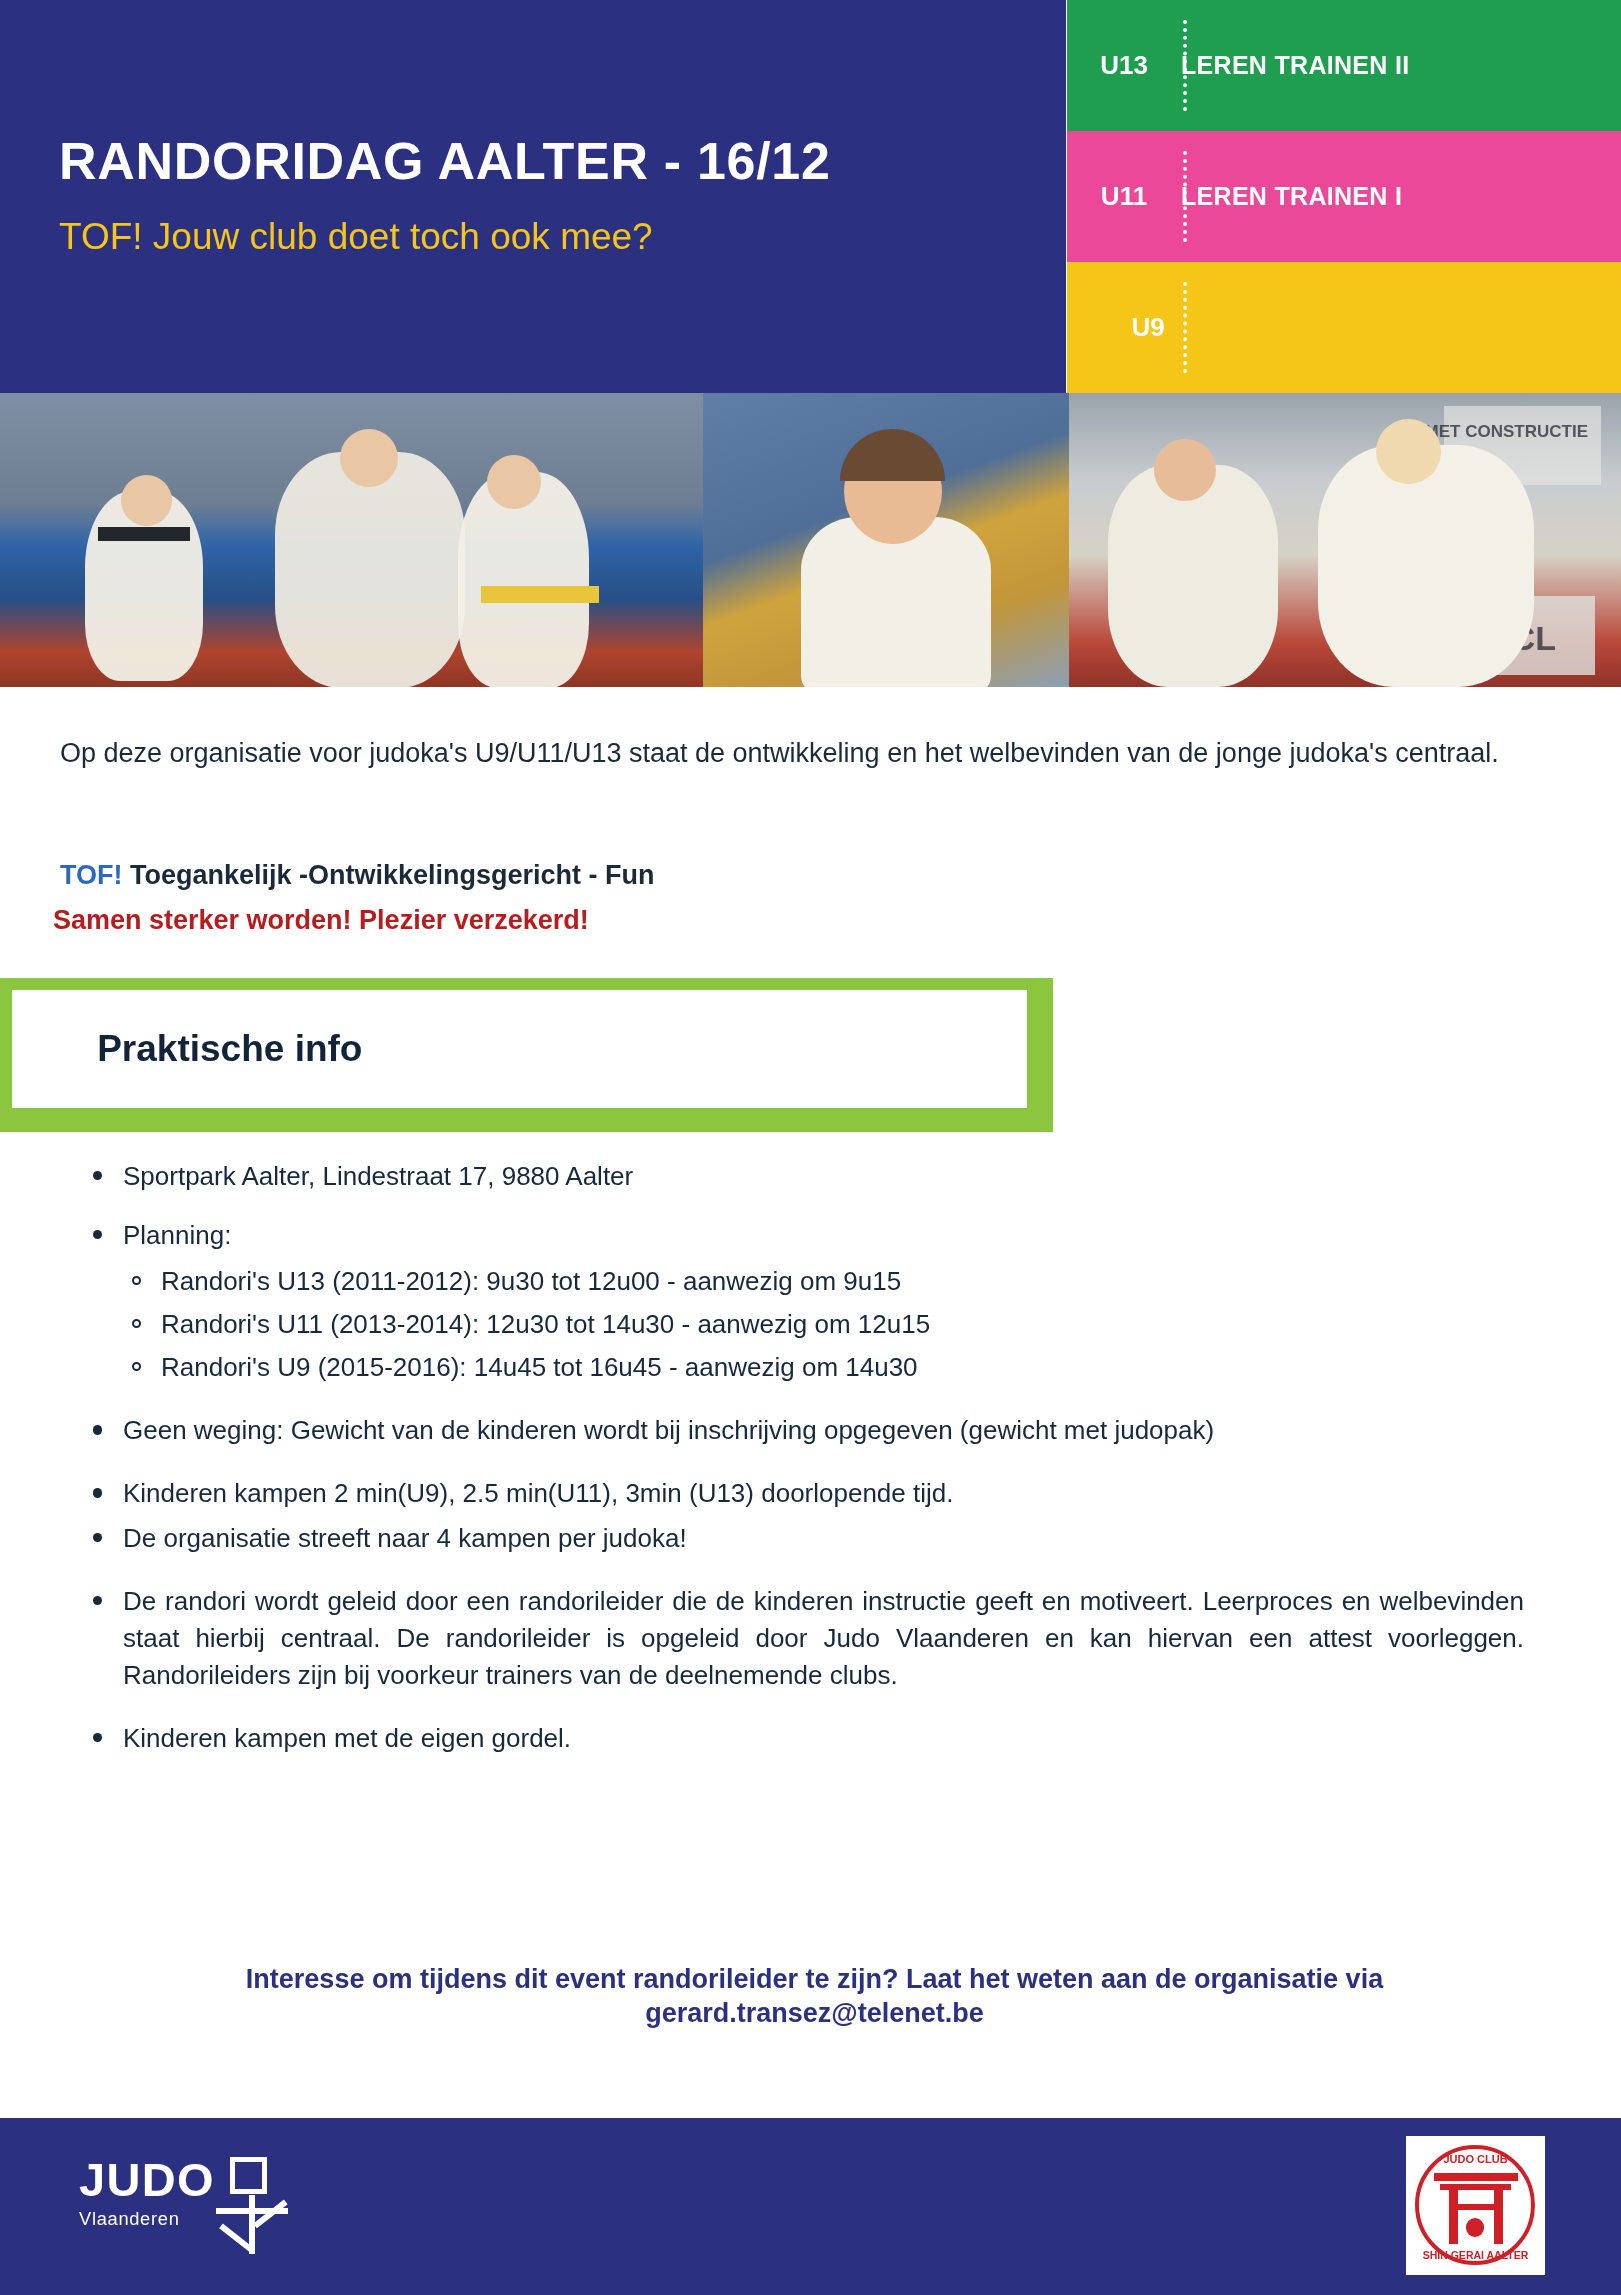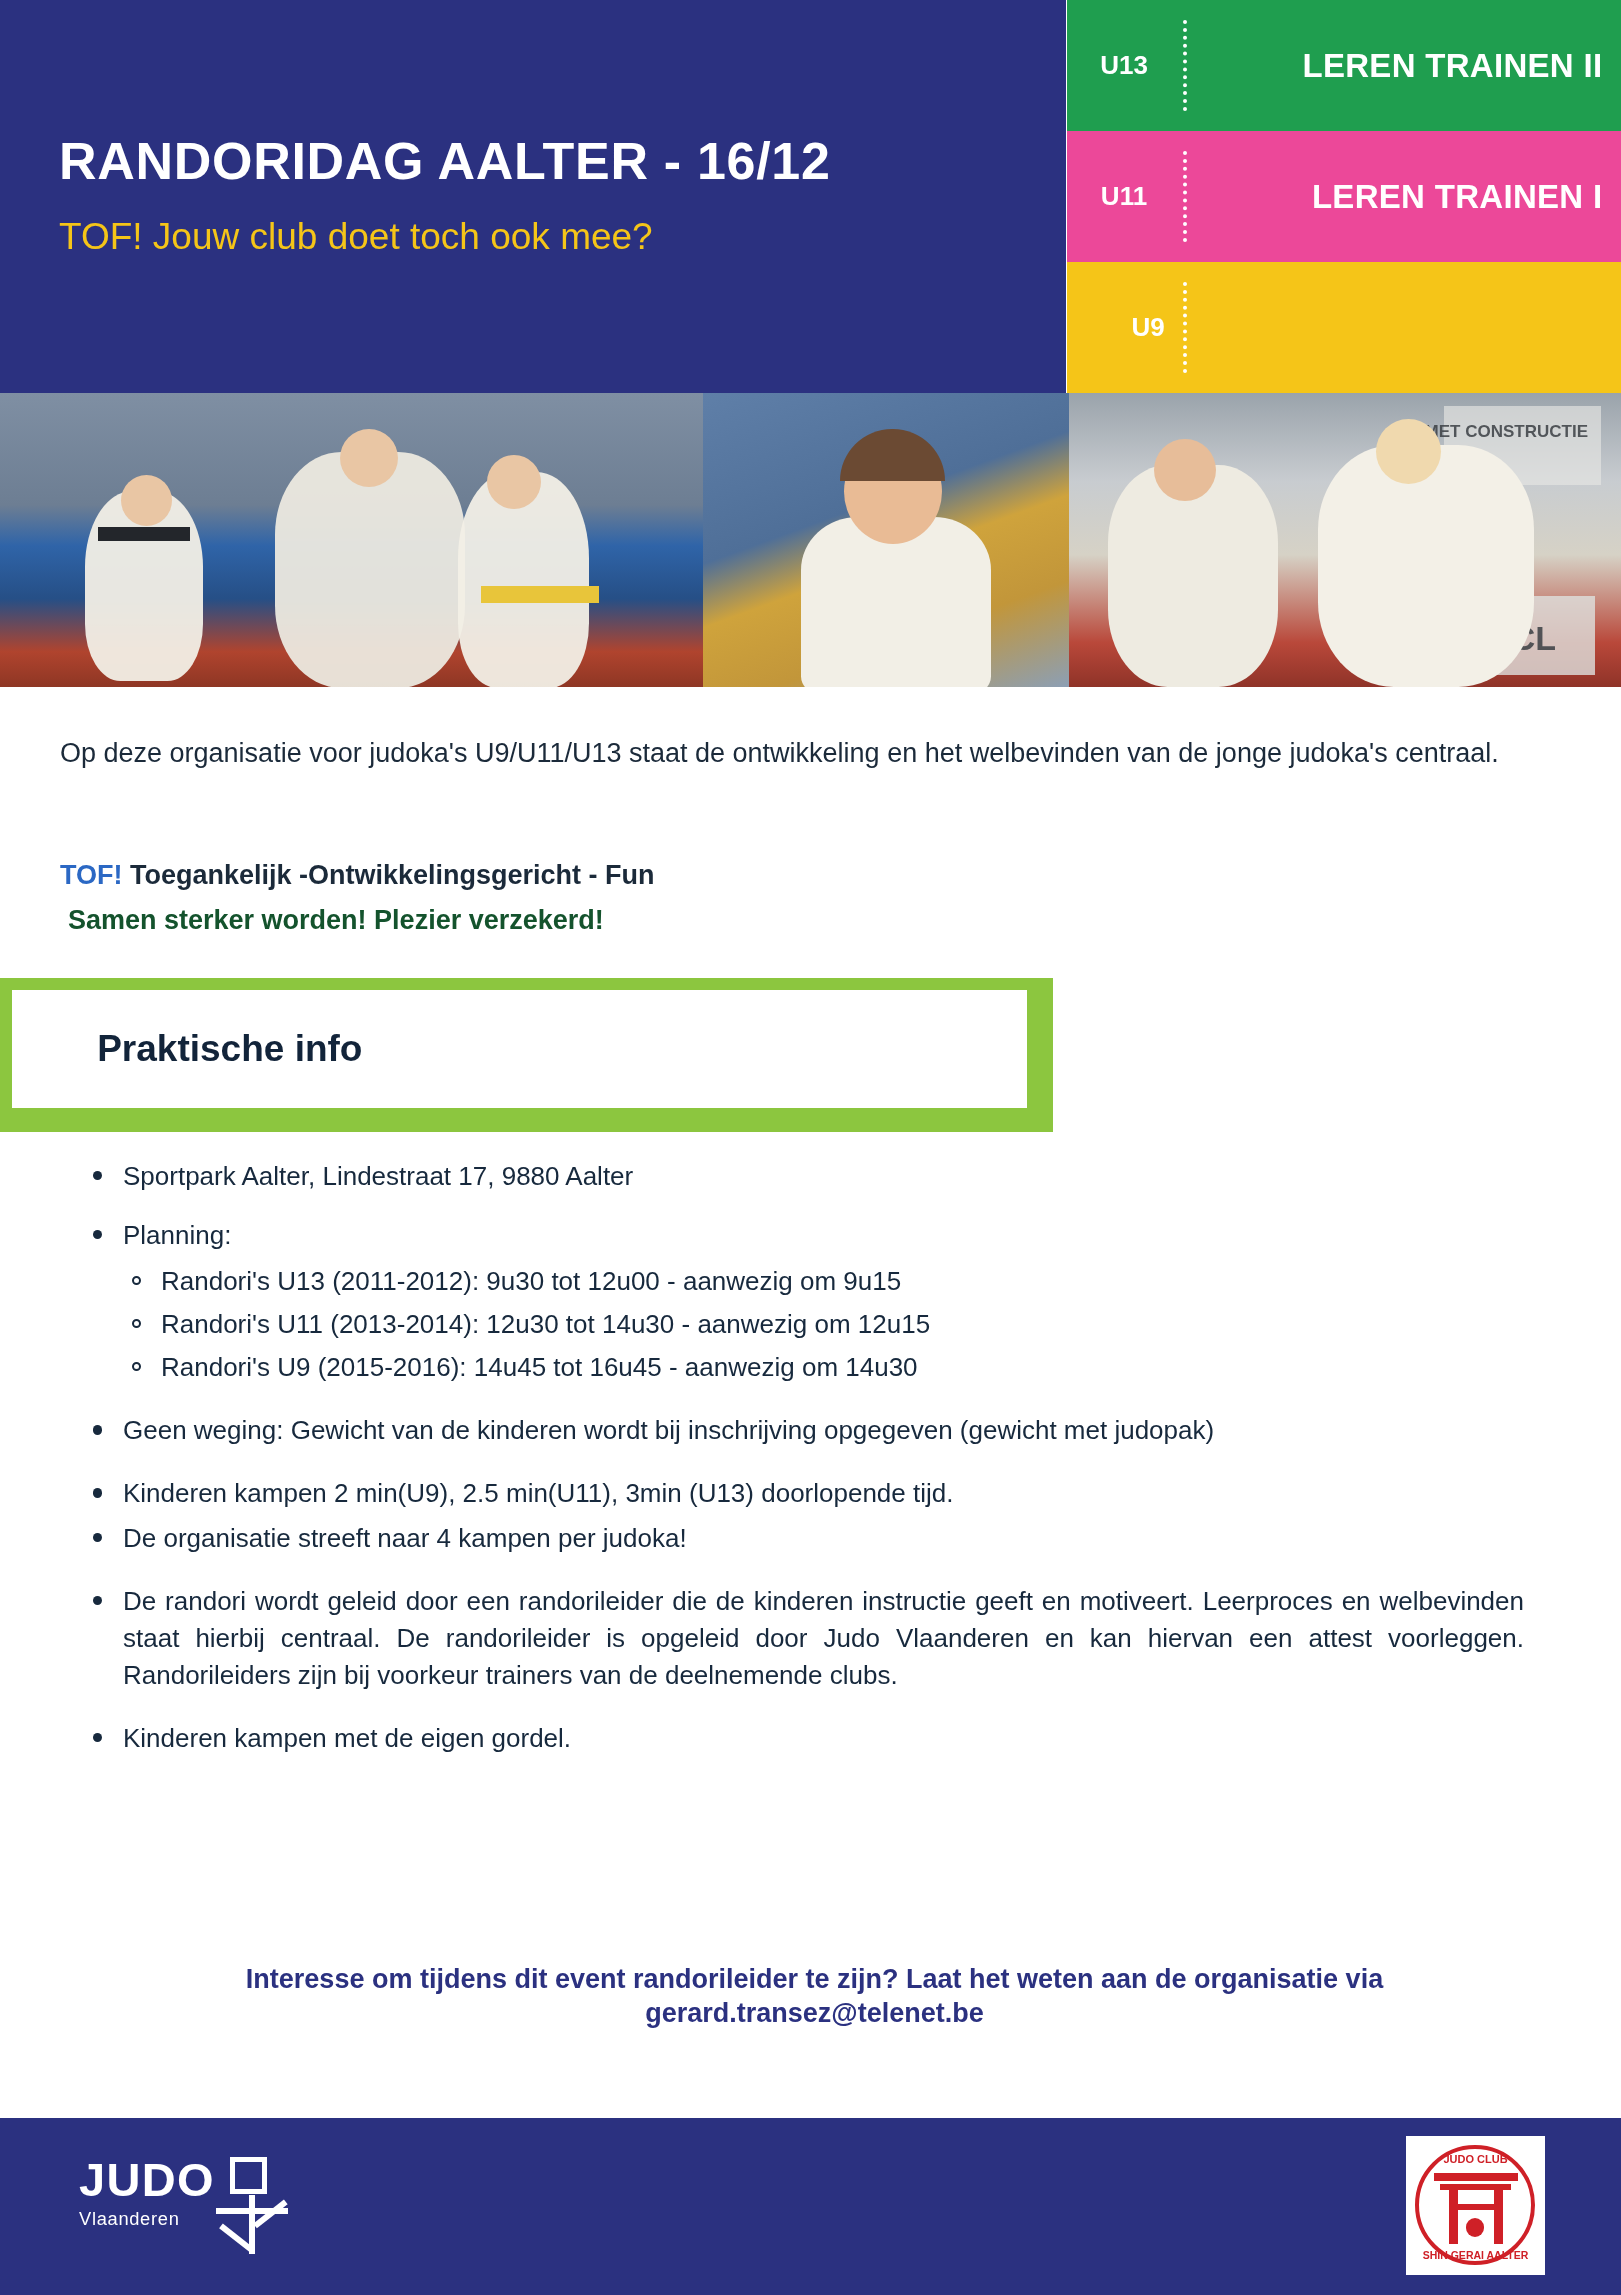--- a/index.html
+++ b/index.html
@@ -73,23 +73,23 @@
   .cat-divider {
     position: absolute;
     left: 116px;
     top: 19.6px;
     bottom: 19.6px;
     width: 0;
     border-left: 4.6px dotted #ffffff;
   }
   .cat-label {
     flex: 1;
-    text-align: right;
+    text-align: left;
     color: #ffffff;
-    font-size: 33px;
+    font-size: 25px;
     font-weight: bold;
     letter-spacing: 0.3px;
     padding-right: 19.6px;
   }
 
   
   .photo-strip {
     position: absolute;
     left: 0; top: 393px;
     width: 1622px;
@@ -148,25 +148,25 @@
     position: absolute;
     left: 60px;
     top: 860px;
     font-size: 27px;
     font-weight: bold;
     color: #1b2a3a;
   }
   .tof-line .tofkey { color: #2b68c4; }
   .samen-line {
     position: absolute;
-    left: 68px;
+    left: 53px;
     top: 905px;
     font-size: 27px;
     font-weight: bold;
-    color: #14532d;
+    color: #b91c1c;
   }
 
   
   .info-box-wrap {
     position: absolute;
     left: 0;
     top: 978px;
     width: 1053px;
     height: 154px;
   }

